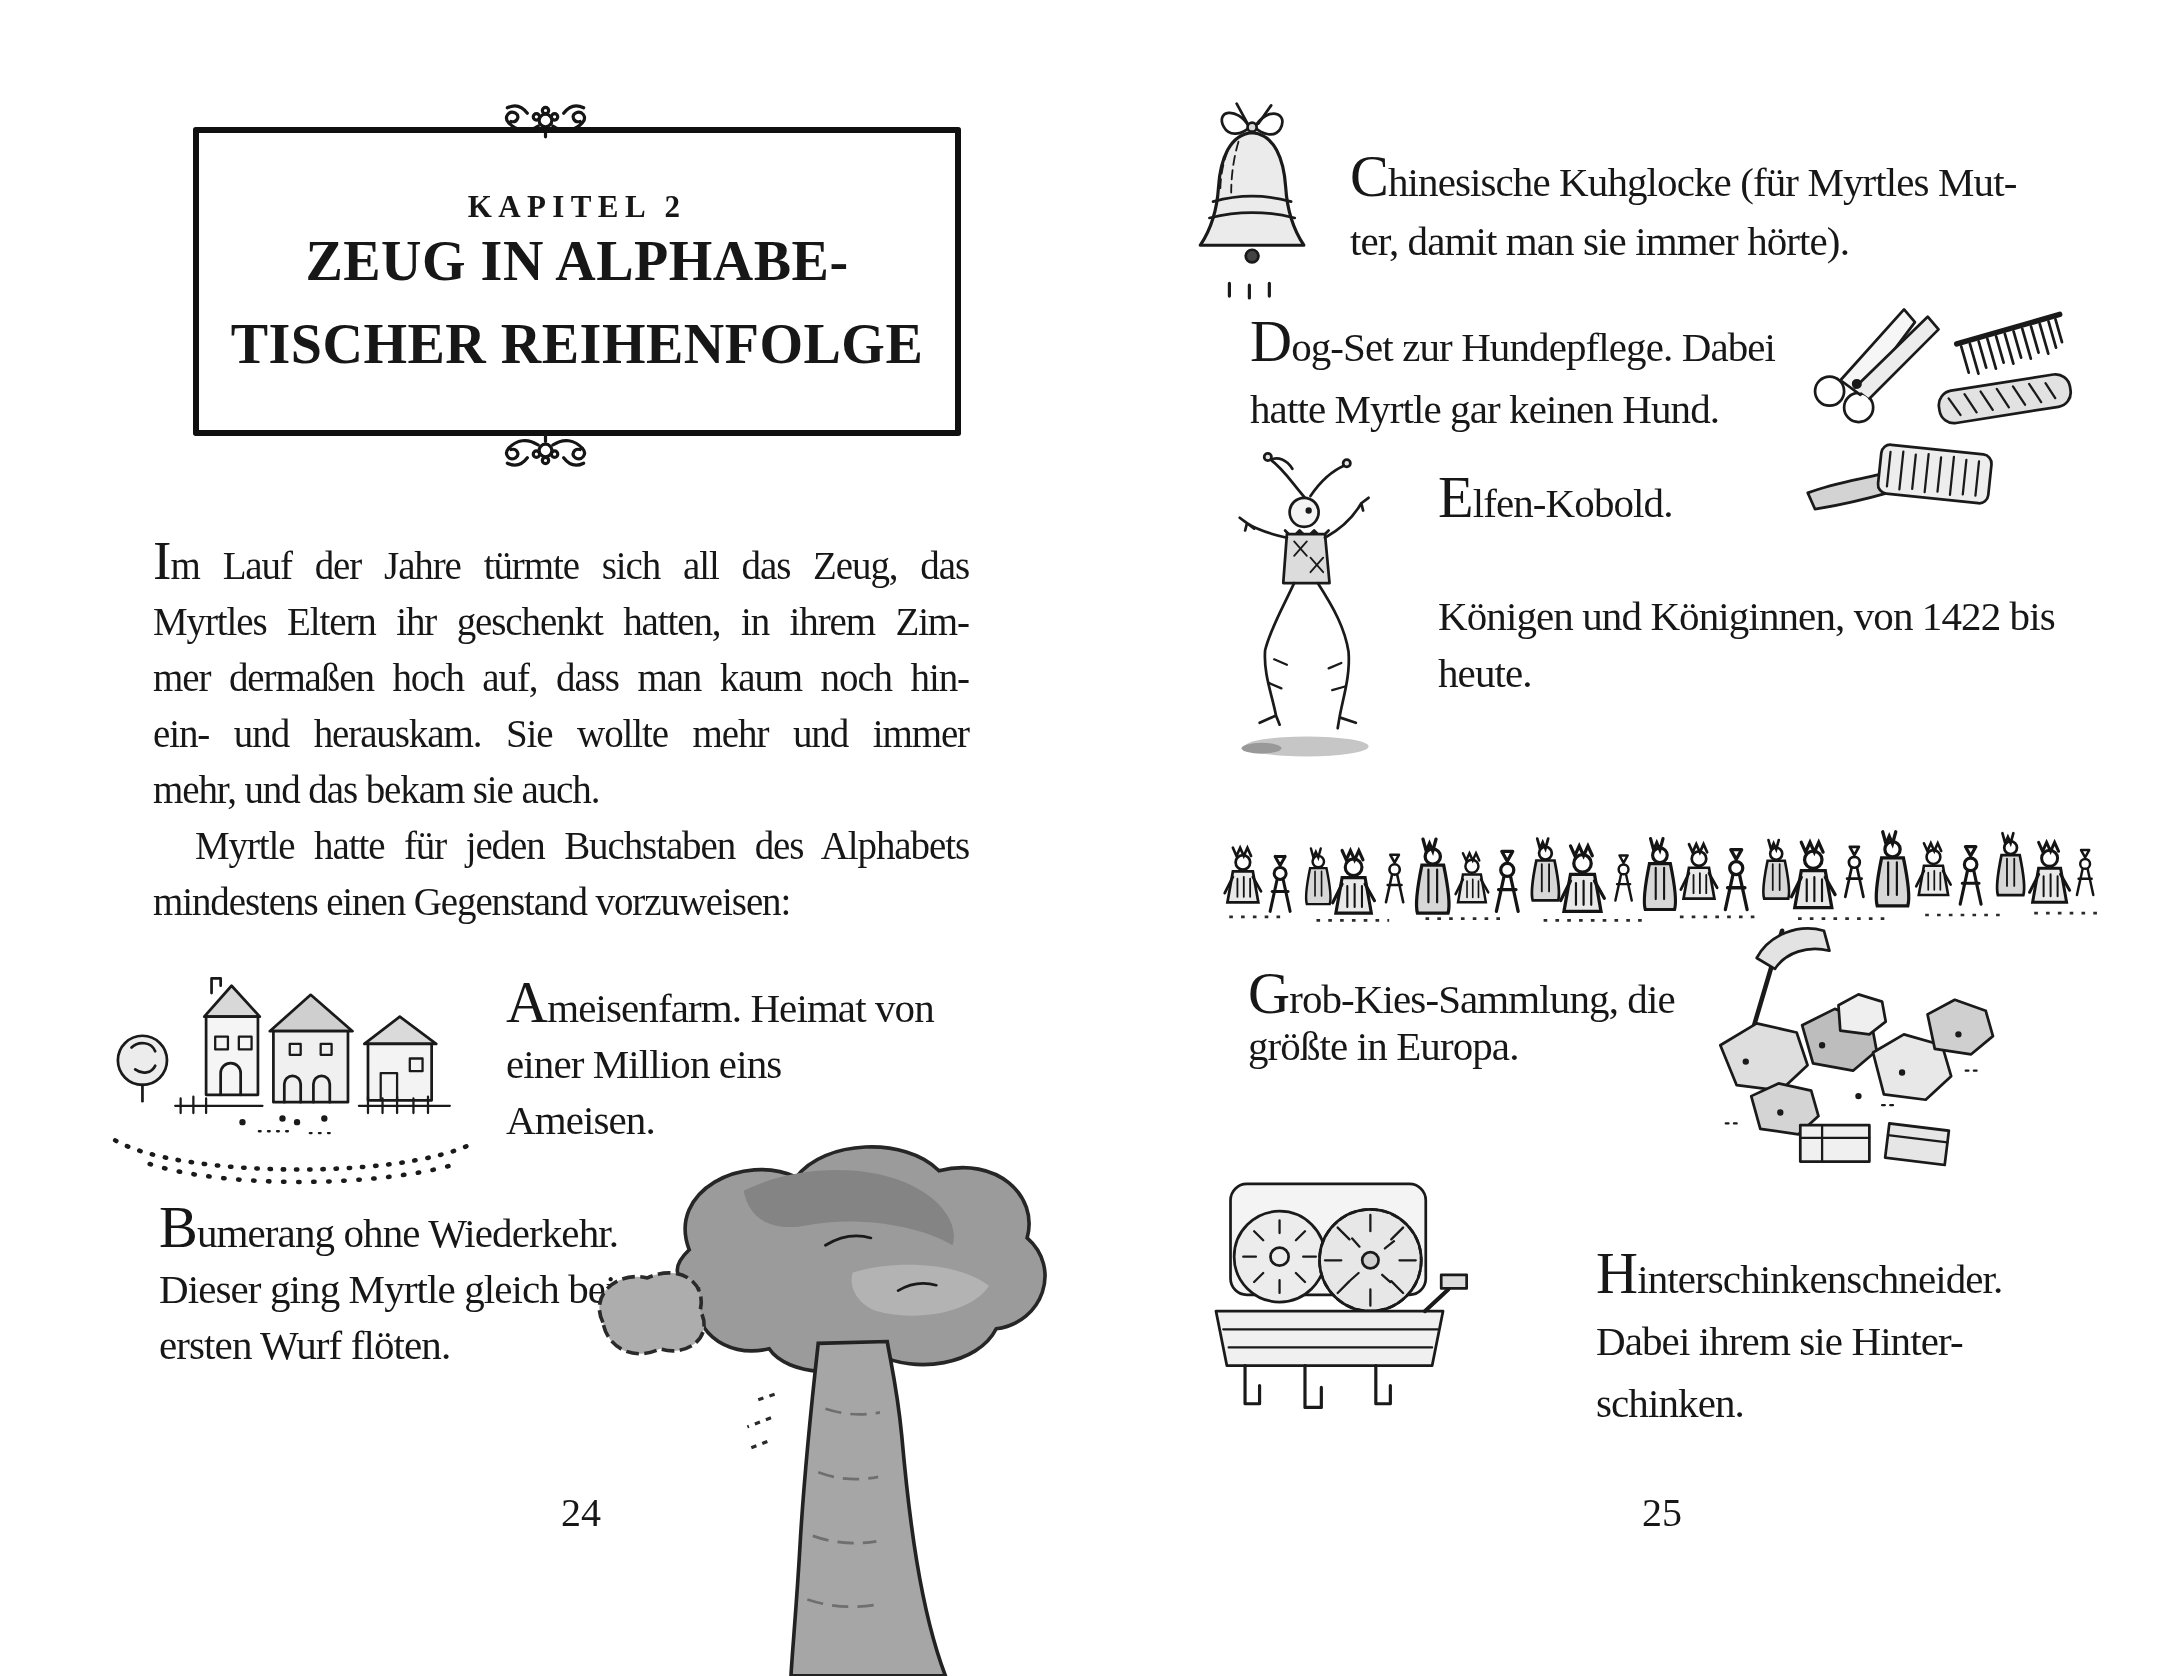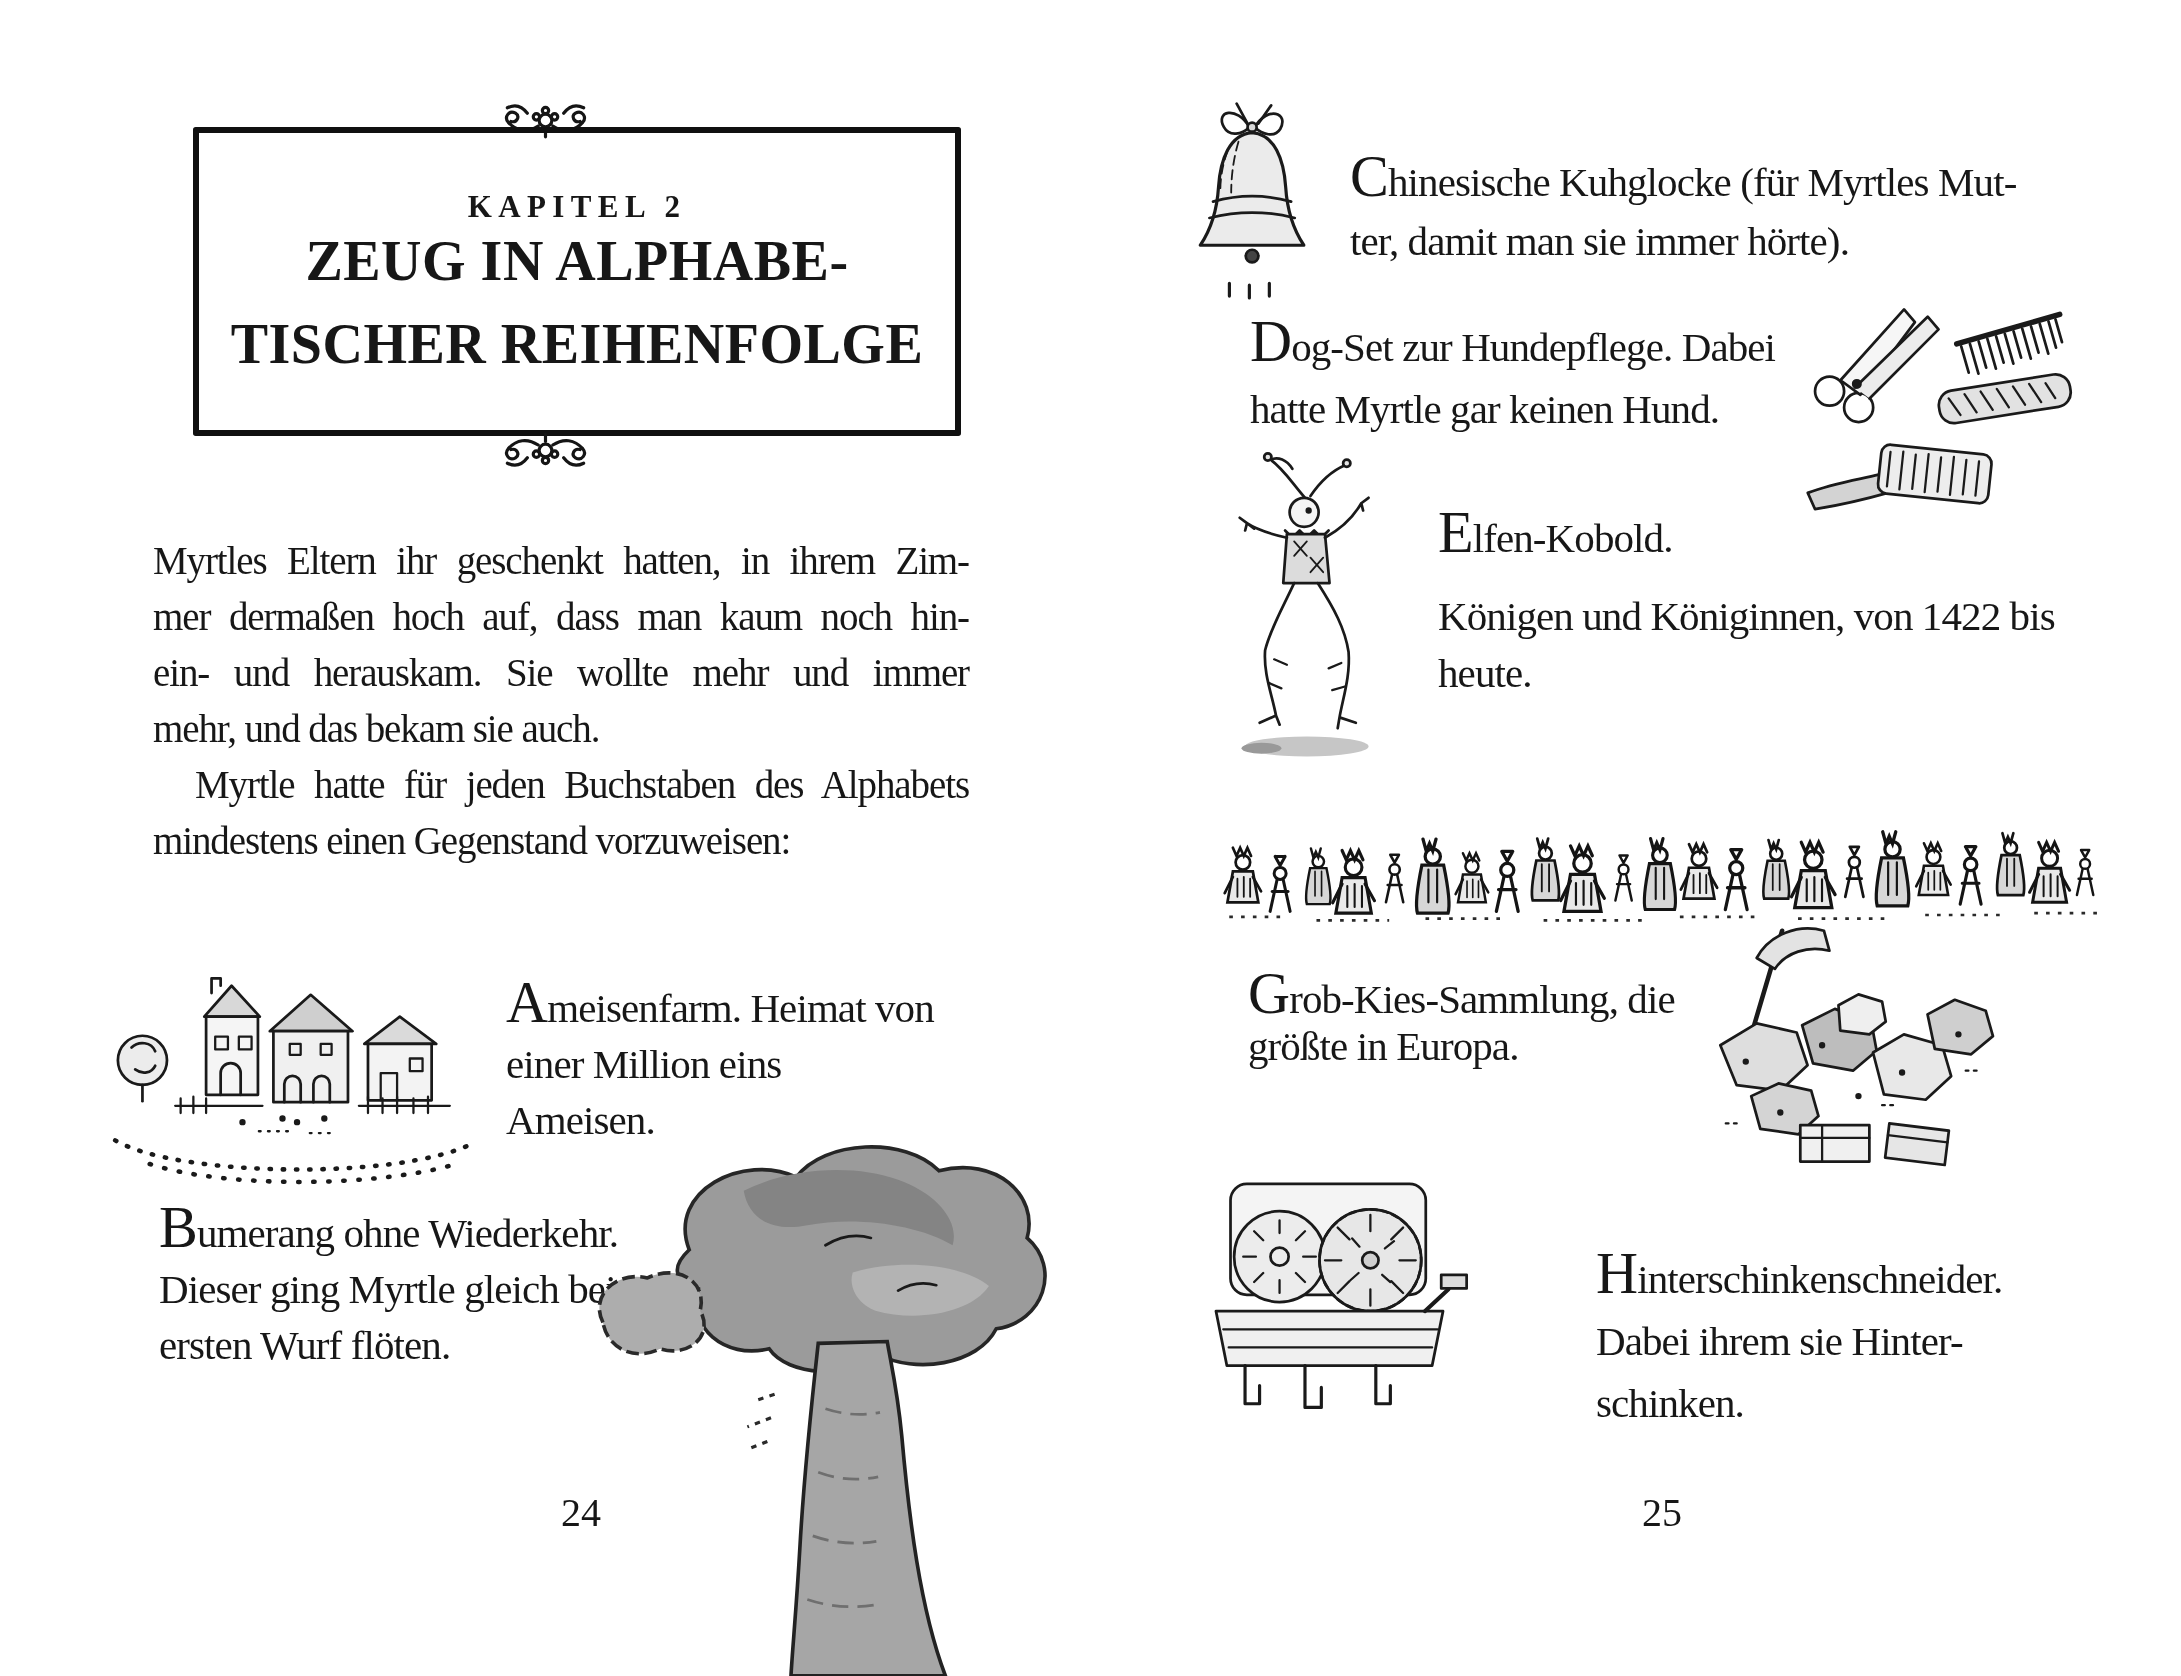--- a/index.html
+++ b/index.html
@@ -75,20 +75,21 @@
       <div class="chapter-label">KAPITEL 2</div>
       <div class="chapter-title">ZEUG IN ALPHABE-</div>
       <div class="chapter-title" style="margin-top:16px">TISCHER REIHENFOLGE</div>
     </div>
 
     <svg class="abs" style="left:491px;top:425px;transform:scaleY(-1)" width="109" height="51" viewBox="0 0 120 56">
         <use href="#flourish"></use>
       </svg>
 
     <div class="abs body-col">
+      <div class="jline"><span class="ini">I</span>m Lauf der Jahre türmte sich all das Zeug, das</div>
       <div class="jline">Myrtles Eltern ihr geschenkt hatten, in ihrem Zim-</div>
       <div class="jline">mer dermaßen hoch auf, dass man kaum noch hin-</div>
       <div class="jline">ein- und herauskam. Sie wollte mehr und immer</div>
       <div>mehr, und das bekam sie auch.</div>
       <div class="jline indent">Myrtle hatte für jeden Buchstaben des Alphabets</div>
       <div>mindestens einen Gegenstand vorzuweisen:</div>
     </div>
 
     <svg class="abs" style="left:95px;top:953px" width="405" height="241" viewBox="0 0 445 265">
       <g class="sk">
@@ -208,21 +209,21 @@
         <path d="M66,98 L108,98 L113,152 L62,152 Z" fill="#dcdcdc"></path>
         <path d="M74,106 l14,16 m0,-16 l-14,16 M92,124 l14,16 m0,-16 l-14,16" stroke-width="2"></path>
         <path d="M66,102 C48,98 34,94 22,86 M22,86 l-8,-6 M22,86 l-2,8 M22,86 l8,6"></path>
         <path d="M108,102 C126,92 140,78 148,64 M148,64 l8,-6 M148,64 l2,8"></path>
         <path d="M74,152 C60,182 48,202 42,226 C40,252 50,276 54,298 M54,298 l-18,8 M54,298 l4,10"></path>
         <path d="M100,152 C118,180 130,202 134,228 C136,254 128,278 124,300 M124,300 l18,6 M124,300 l-2,12"></path>
         <path d="M52,236 l14,6 M46,262 l14,6 M126,240 l-14,6 M130,266 l-14,4" stroke-width="2.5"></path>
       </g>
     </svg>
 
-    <div class="abs rb" style="left:1438px;top:491px;width:382px;line-height:84px">
+    <div class="abs rb" style="left:1438px;top:477px;width:382px;line-height:42px">
       <div><span class="ini">E</span>lfen-Kobold.</div>
     </div>
 
     <div class="abs rb" style="left:1438px;top:588px;width:727px;line-height:57px">
       <div>Königen und Königinnen, von 1422 bis</div>
       <div>heute.</div>
     </div>
 
     <svg class="abs" style="left:1216px;top:766px" width="896" height="159" viewBox="0 0 985 175">
       <use href="#figA" transform="translate(30,150) scale(1.0)"></use>

